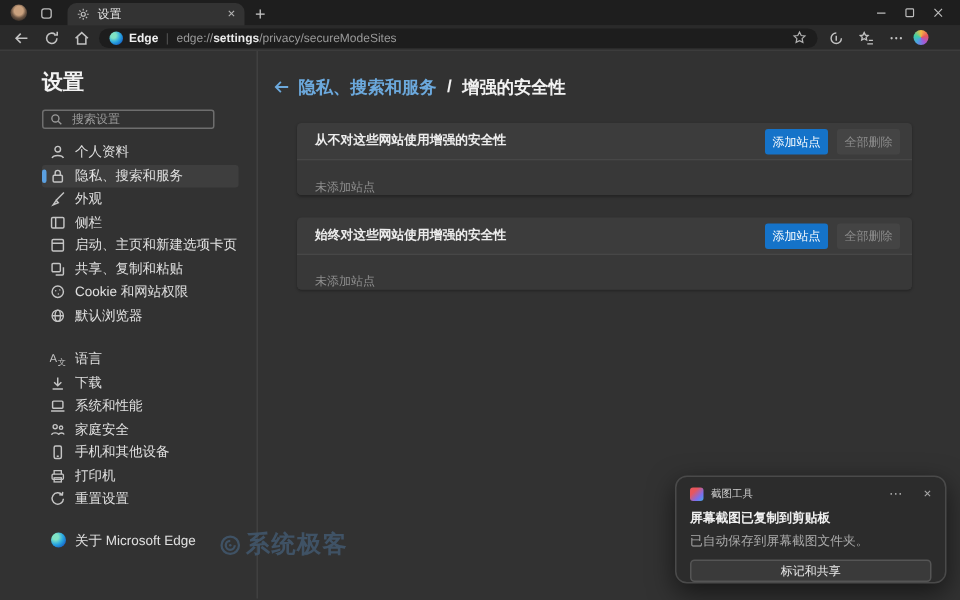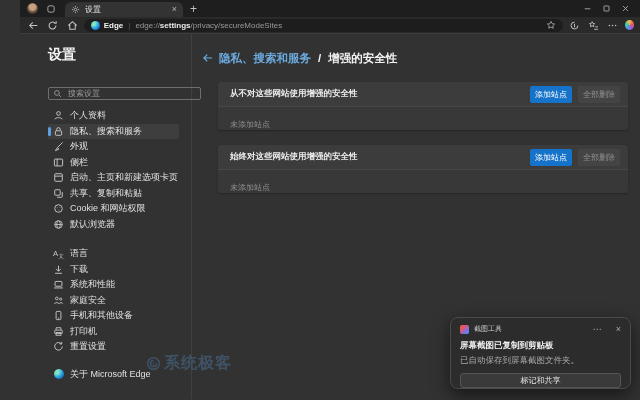--- a/index.html
+++ b/index.html
@@ -1,17 +1,17 @@
 <!DOCTYPE html>
 <html><head>
 <meta charset="utf-8">
 <style>
   html,body{margin:0;padding:0;background:#181818;font-family:"Liberation Sans","DejaVu Sans",sans-serif;}
   *{box-sizing:border-box;}
-  .window{position:relative;width:640px;height:400px;background:#323232;overflow:hidden;color:#e4e4e4;padding-left:20px;}
+  .window{position:relative;width:640px;height:400px;background:#323232;overflow:hidden;color:#e4e4e4;}
 
   
   .tabstrip{height:17px;background:#1e1e1e;display:flex;align-items:center;padding:0 4px;}
   .avatar{width:11px;height:11px;border-radius:50%;margin-left:3px;
     background:radial-gradient(circle at 50% 38%,#c9a17e 0 34%,#6b5544 55%,#3a3028 78%,#222 100%);flex:0 0 auto;}
   .tool-ic{display:flex;align-items:center;justify-content:center;color:#bdbdbd;flex:0 0 auto;}
   .workspaces{margin-left:8px;}
   .tab{margin-left:9px;width:118px;height:15px;align-self:flex-end;background:#333333;
     border-radius:6px 6px 0 0;display:flex;align-items:center;padding:0 6px;gap:5px;}
   .tab .title{font-size:8px;color:#e8e8e8;flex:1;white-space:nowrap;overflow:hidden;}
@@ -31,21 +31,21 @@
   .url{font-size:8px;color:#9a9a9a;white-space:nowrap;overflow:hidden;flex:1;}
   .url b{color:#eaeaea;font-weight:bold;}
   .url-star{color:#b0b0b0;margin-left:auto;}
   .copilot{width:10px;height:10px;border-radius:50%;
     background:conic-gradient(#f4b942,#e8565c,#a358d8,#4e9fe6,#3fd0a4,#f4b942);}
 
   
   .content{display:flex;height:365px;background:#323232;position:relative;}
   .sidebar{width:172px;flex:0 0 auto;border-right:1px solid #404040;padding:12px 0 0 28px;}
   .sb-title{font-size:14px;font-weight:bold;color:#f2f2f2;}
-  .searchbox{margin-top:23px;width:153px;height:13px;border:1px solid #6e6e6e;border-radius:2px;
+  .searchbox{margin-top:9px;width:115px;height:13px;border:1px solid #6e6e6e;border-radius:2px;
     display:flex;align-items:center;padding:0 4px;gap:4px;color:#9b9b9b;background:transparent;}
   .searchbox input{border:none;outline:none;background:transparent;color:#d8d8d8;font-size:8px;width:100%;
     font-family:"Liberation Sans","DejaVu Sans",sans-serif;}
   .searchbox input::placeholder{color:#9b9b9b;}
   .navlist{margin-top:8px;}
   .nav-item{position:relative;width:131px;height:15.5px;display:flex;align-items:center;gap:6px;
     padding-left:5px;border-radius:2px;color:#e0e0e0;}
   .nav-item .ic{width:11px;height:11px;color:#c5c5c5;display:flex;align-items:center;justify-content:center;flex:0 0 auto;}
   .nav-item .lbl{font-size:9px;white-space:nowrap;}
   .nav-item.selected{background:#3e3e3e;}

